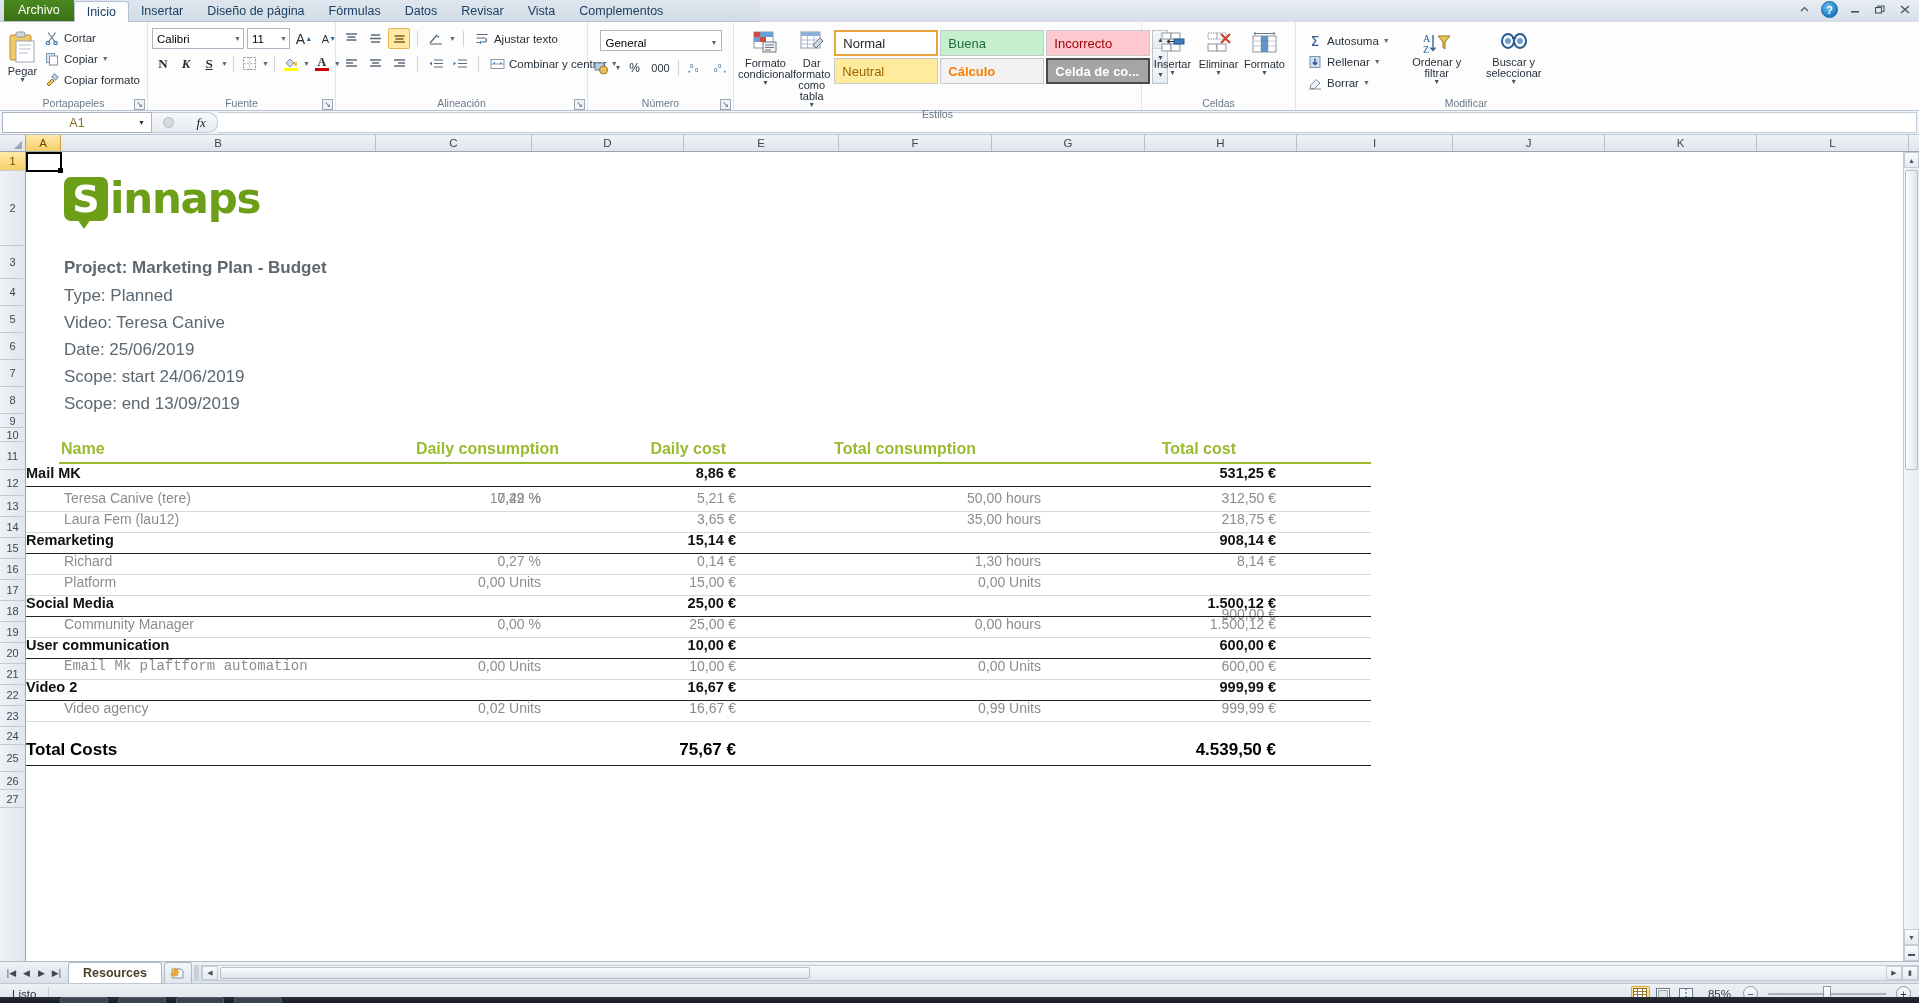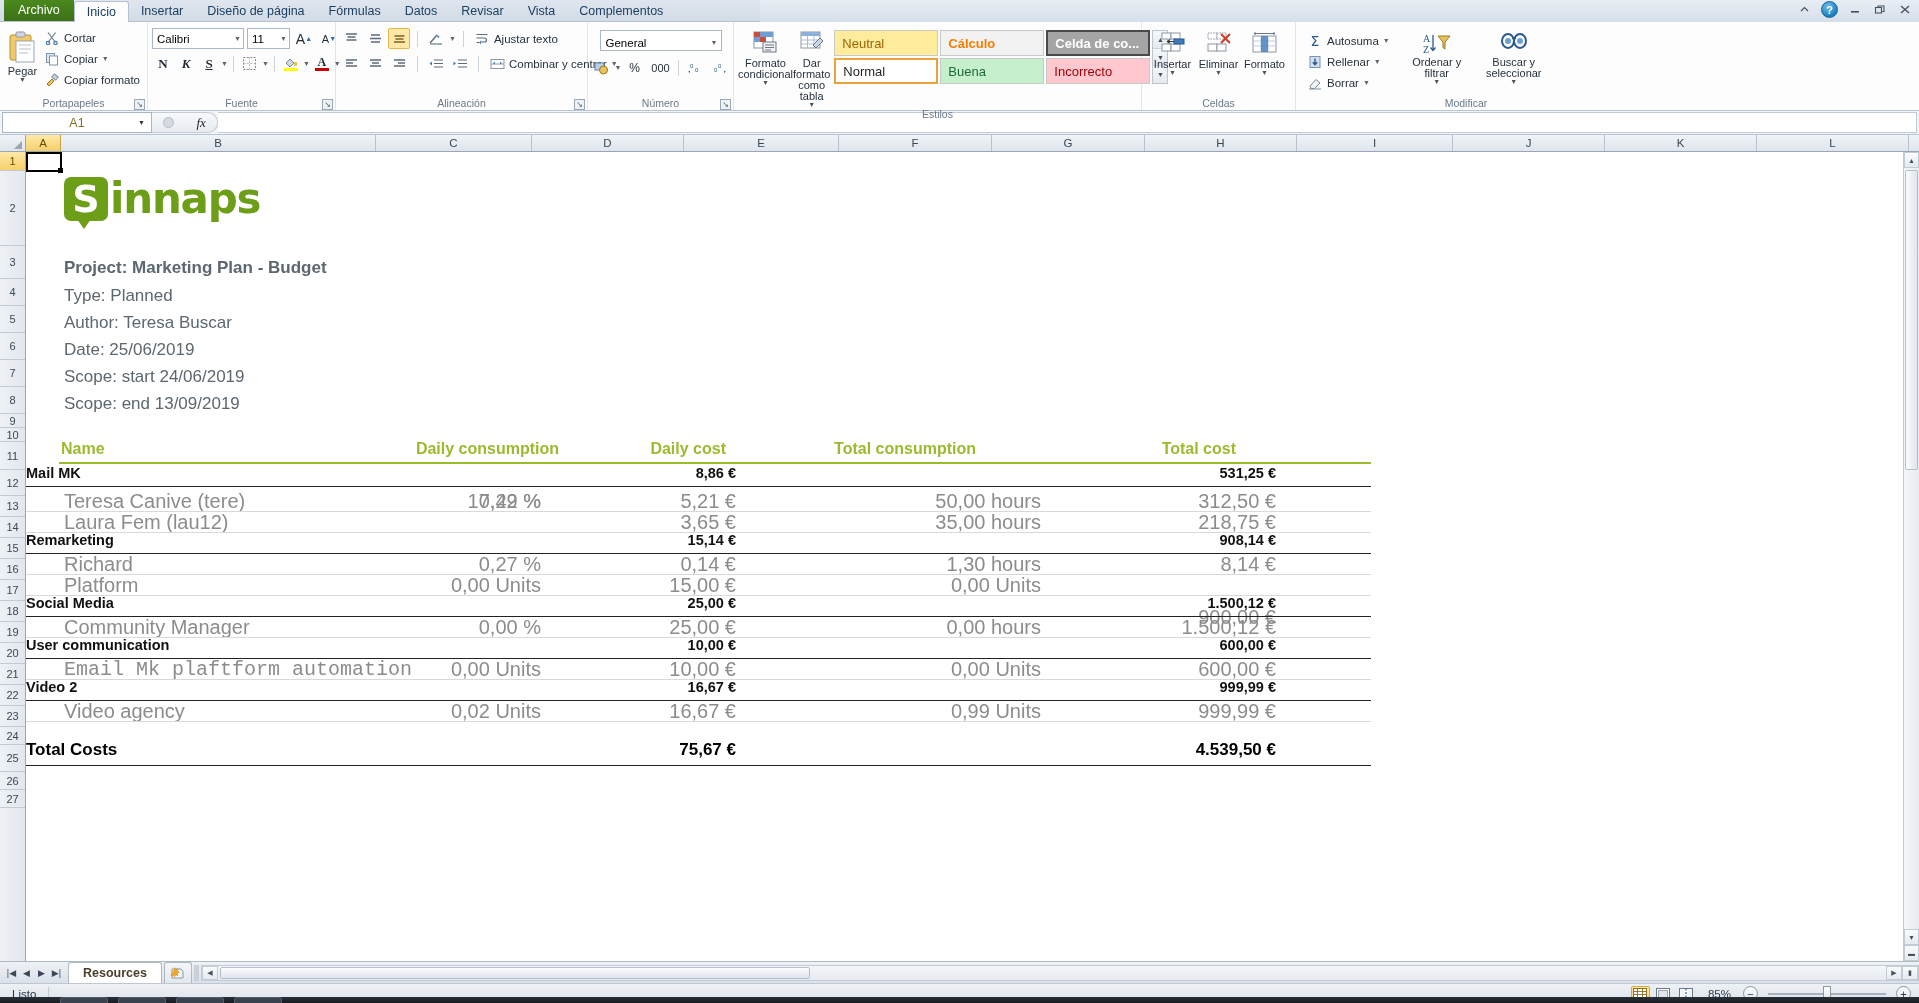--- a/index.html
+++ b/index.html
@@ -128,21 +128,21 @@
   .cells { flex: 1; position: relative; background: #fff; }
   .cellsel { position: absolute; border: 2px solid #000; }
   .cellsel::after { content:''; position:absolute; right:-3px; bottom:-3px; width:5px; height:5px; background:#000; }
 
   
   .sheettext { position: absolute; white-space: nowrap; }
   .txt-meta { color: #5c6770; font-size: 17px; font-family: "Liberation Sans", sans-serif; }
   .txt-title { color: #5c6770; font-size: 17px; font-weight: bold; }
   .txt-hdr { color: #9bbb2f; font-size: 16px; font-weight: bold; }
   .txt-group { color: #111; font-size: 14.5px; font-weight: bold; }
-  .txt-sub { color: #8c8c8c; font-size: 20px; }
+  .txt-sub { color: #8c8c8c; font-size: 14px; }
   .txt-total { color: #000000; font-size: 17px; font-weight: bold; }
 
   .hline { position: absolute; height: 0; border-top: 1px solid #d9d9d9; }
   .hline.green { border-top: 2px solid #9bbb2f; }
   .hline.dark { border-top: 1px solid #222; }
 
   
   .logo { position: absolute; display: flex; align-items: center; }
   .logo-s { width: 44px; height: 44px; background: #6d9e18; border-radius: 7px;
             position: relative; display:flex; align-items:center; justify-content:center; }
@@ -504,28 +504,28 @@
             <rect x="4" y="1" width="19" height="4" fill="#8cb0d9"></rect>
             <path d="M4 9h19M4 13h19M10.5 5v12M17 5v12" stroke="#a9bed6"></path>
             <path d="M16 14 L23 7 L26 10 L19 17 Z" fill="#c8d6e6" stroke="#6b7885"></path>
           </svg>
           <div class="lbl" style="line-height:11px; text-align:center;">Dar formato como tabla</div>
           <div class="caret">▼</div>
         </div>
         <div style="display:flex; margin-left:4px; margin-top:3px;">
           <div style="display:flex; flex-direction:column; gap:2px;">
             <div style="display:flex; gap:2px;">
+              <div class="stylebox sb-normal">Normal</div>
+              <div class="stylebox sb-buena">Buena</div>
+              <div class="stylebox sb-incorrecto">Incorrecto</div>
+            </div>
+            <div style="display:flex; gap:2px;">
               <div class="stylebox sb-neutral">Neutral</div>
               <div class="stylebox sb-calculo">Cálculo</div>
               <div class="stylebox sb-celda">Celda de co...</div>
-            </div>
-            <div style="display:flex; gap:2px;">
-              <div class="stylebox sb-normal">Normal</div>
-              <div class="stylebox sb-buena">Buena</div>
-              <div class="stylebox sb-incorrecto">Incorrecto</div>
             </div>
           </div>
           <div class="gallery-scroll" style="height:54px;">
             <div class="gs">▲</div>
             <div class="gs">▼</div>
             <div class="gs" style="border-bottom:none;">▼</div>
           </div>
         </div>
       </div>
       <div class="rgroup-title">Estilos</div>
@@ -694,21 +694,21 @@
 
         <div class="logo" style="left:38px; top:25px;">
           <div class="logo-s">
               <span>S</span>
             </div>
           <div class="logo-word">innaps</div>
         </div>
 
         <div class="sheettext txt-title" style="left:38px; top:106px;">Project: Marketing Plan - Budget</div>
         <div class="sheettext txt-meta" style="left:38px; top:134px;">Type: Planned</div>
-        <div class="sheettext txt-meta" style="left:38px; top:161px;">Author: Teresa Buscar</div>
+        <div class="sheettext txt-meta" style="left:38px; top:161px;">Video: Teresa Canive</div>
         <div class="sheettext txt-meta" style="left:38px; top:188px;">Date: 25/06/2019</div>
         <div class="sheettext txt-meta" style="left:38px; top:215px;">Scope: start 24/06/2019</div>
         <div class="sheettext txt-meta" style="left:38px; top:242px;">Scope: end 13/09/2019</div>
 
         <div class="sheettext txt-hdr" style="left:35px;  top:288px;">Name</div>
         <div class="sheettext txt-hdr" style="left:348px; top:288px; width:185px; text-align:right;">Daily consumption</div>
         <div class="sheettext txt-hdr" style="left:520px; top:288px; width:180px; text-align:right;">Daily cost</div>
         <div class="sheettext txt-hdr" style="left:770x;  top:288px; left:770px; width:180px; text-align:right;">Total consumption</div>
         <div class="sheettext txt-hdr" style="left:1030px;top:288px; width:180px; text-align:right;">Total cost</div>
         <div class="hline green" style="left:33px; top:310px; width:1312px;"></div>

